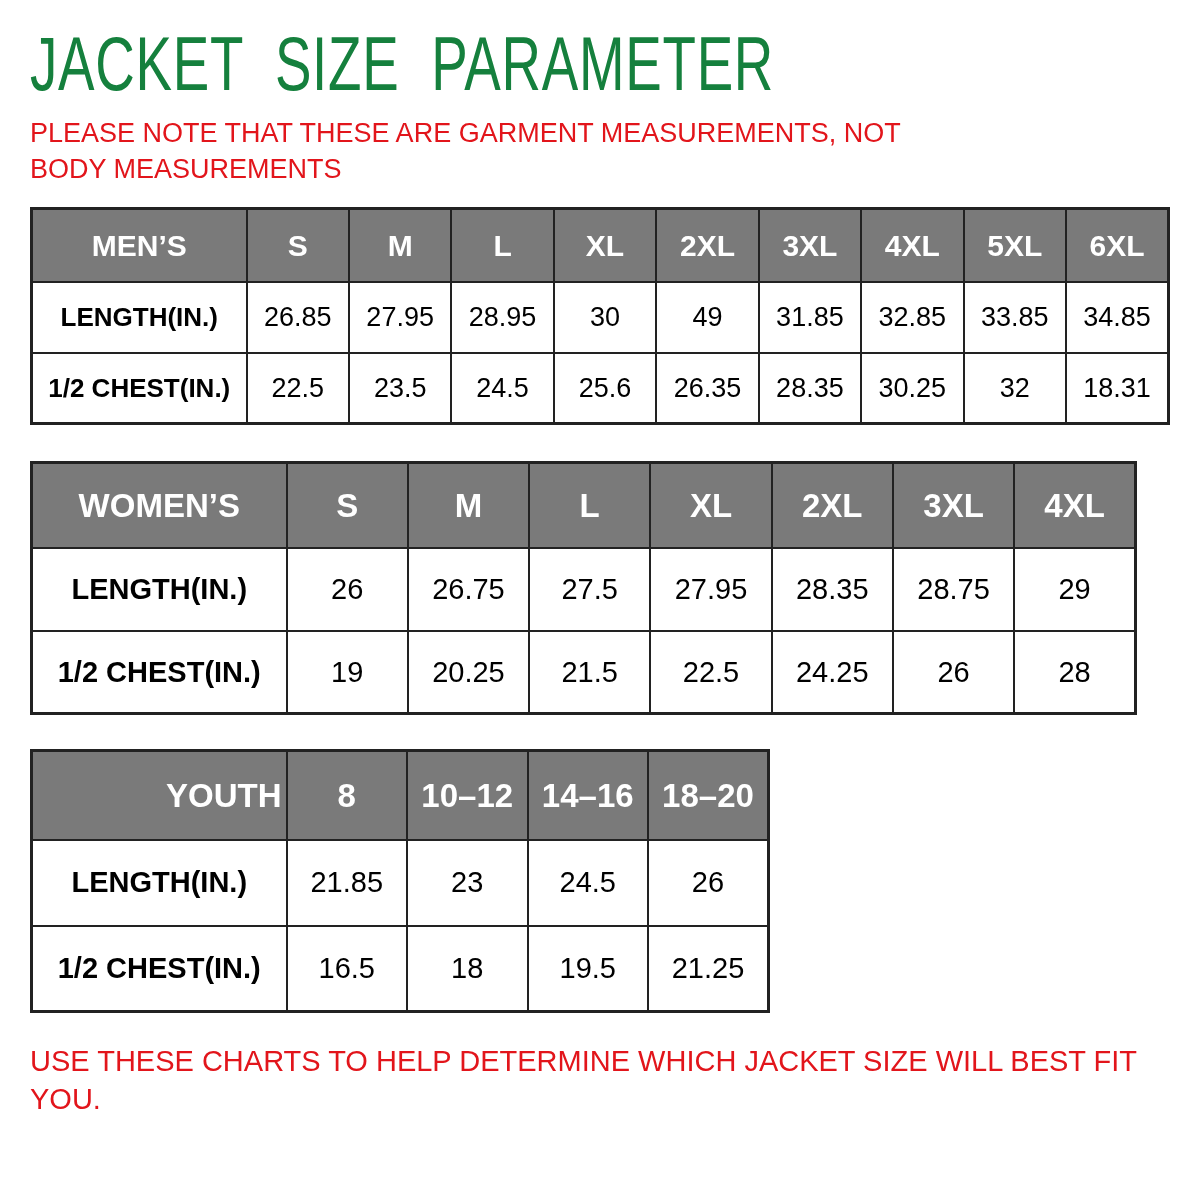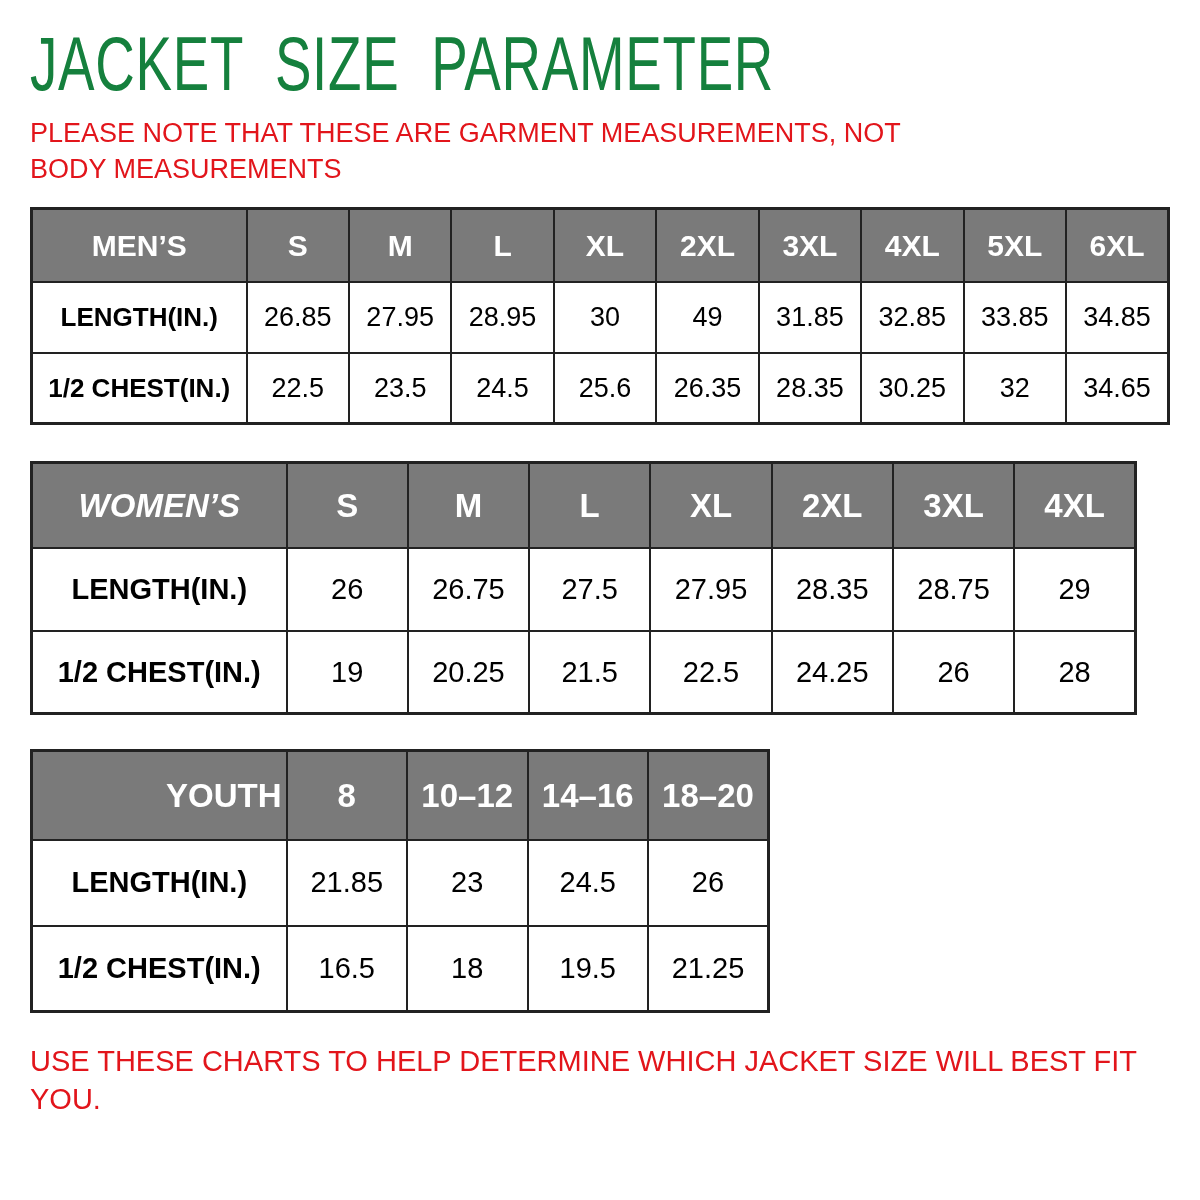--- a/index.html
+++ b/index.html
@@ -82,21 +82,21 @@
   table.t-mens thead th { font-size: 30px; }
   table.t-mens thead th.group { width: 215px; }
   table.t-mens td.rowlabel { font-size: 26px; }
   table.t-mens td { font-size: 27px; }
 
   
   table.t-womens { width: 1107px; margin: 0 0 34px 0; }
   table.t-womens thead tr { height: 85px; }
   table.t-womens tbody tr { height: 83px; }
   table.t-womens thead th { font-size: 33px; }
-  table.t-womens thead th.group { width: 255px; font-style: italic; }
+  table.t-womens thead th.group { width: 255px; }
   table.t-womens td.rowlabel { font-size: 29px; }
   table.t-womens td { font-size: 29px; }
 
   
   table.t-youth { width: 740px; margin: 0 0 30px 0; }
   table.t-youth thead tr { height: 89px; }
   table.t-youth tbody tr { height: 86px; }
   table.t-youth thead th { font-size: 33px; }
   table.t-youth thead th.group { width: 255px; text-align: right; }
   table.t-youth td.rowlabel { font-size: 29px; }
@@ -158,21 +158,21 @@
         <tr>
           <td class="rowlabel">1/2 CHEST(IN.)</td>
           <td>22.5</td>
           <td>23.5</td>
           <td>24.5</td>
           <td>25.6</td>
           <td>26.35</td>
           <td>28.35</td>
           <td>30.25</td>
           <td>32</td>
-          <td>34.65</td>
+          <td>18.31</td>
         </tr>
       </tbody>
     </table>
 
   <table class="size-table t-womens">
       <thead>
         <tr>
           <th class="group">WOMEN’S</th>
           <th>S</th>
           <th>M</th>

